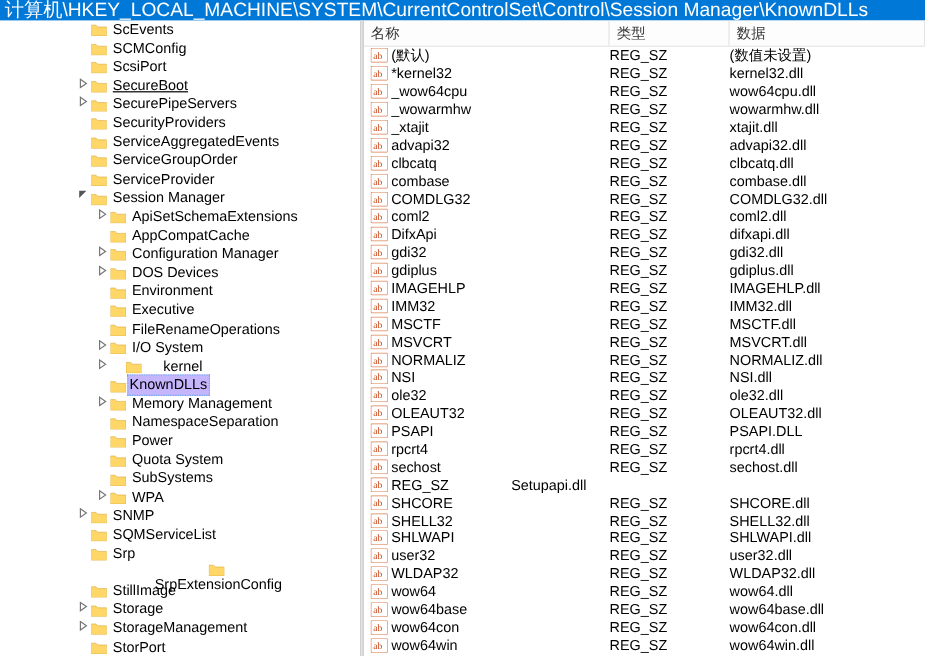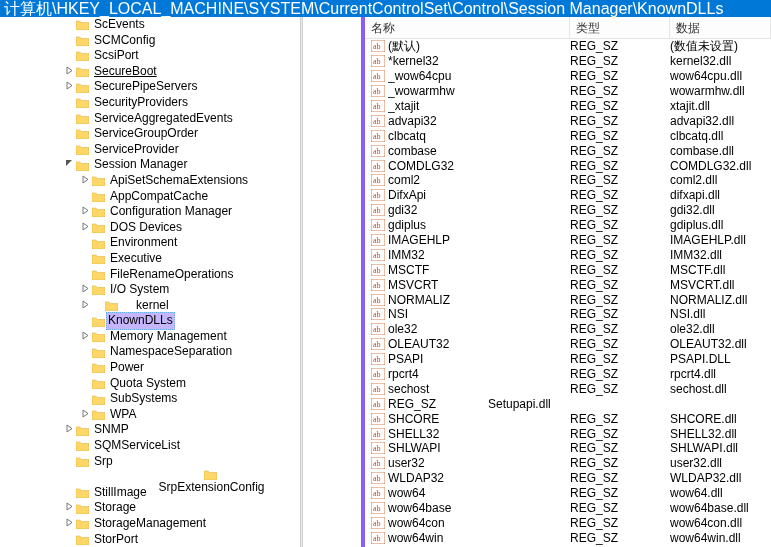--- a/index.html
+++ b/index.html
@@ -20,24 +20,24 @@
     white-space: nowrap;
     height: 17px;
     line-height: 15px;
   }
   .main {
     display: flex;
     height: 530px;
     position: relative;
   }
   .tree {
-    width: 365px;
+    width: 303px;
     overflow: hidden;
     position: relative;
-    border-right: 4px solid #8b5cf6;
+    border-right: 1px solid #8b5cf6;
   }
   .tree-inner { font-size: 12px; line-height: 15.6px; }
   .tree-row {
     display: flex;
     align-items: center;
     height: 15.6px;
     white-space: nowrap;
     cursor: default;
   }
   .tree-row.sel .label { background: #c4b5fd; border: 1px dotted #66afe9; padding:0 1px; margin-left:-2px;}

